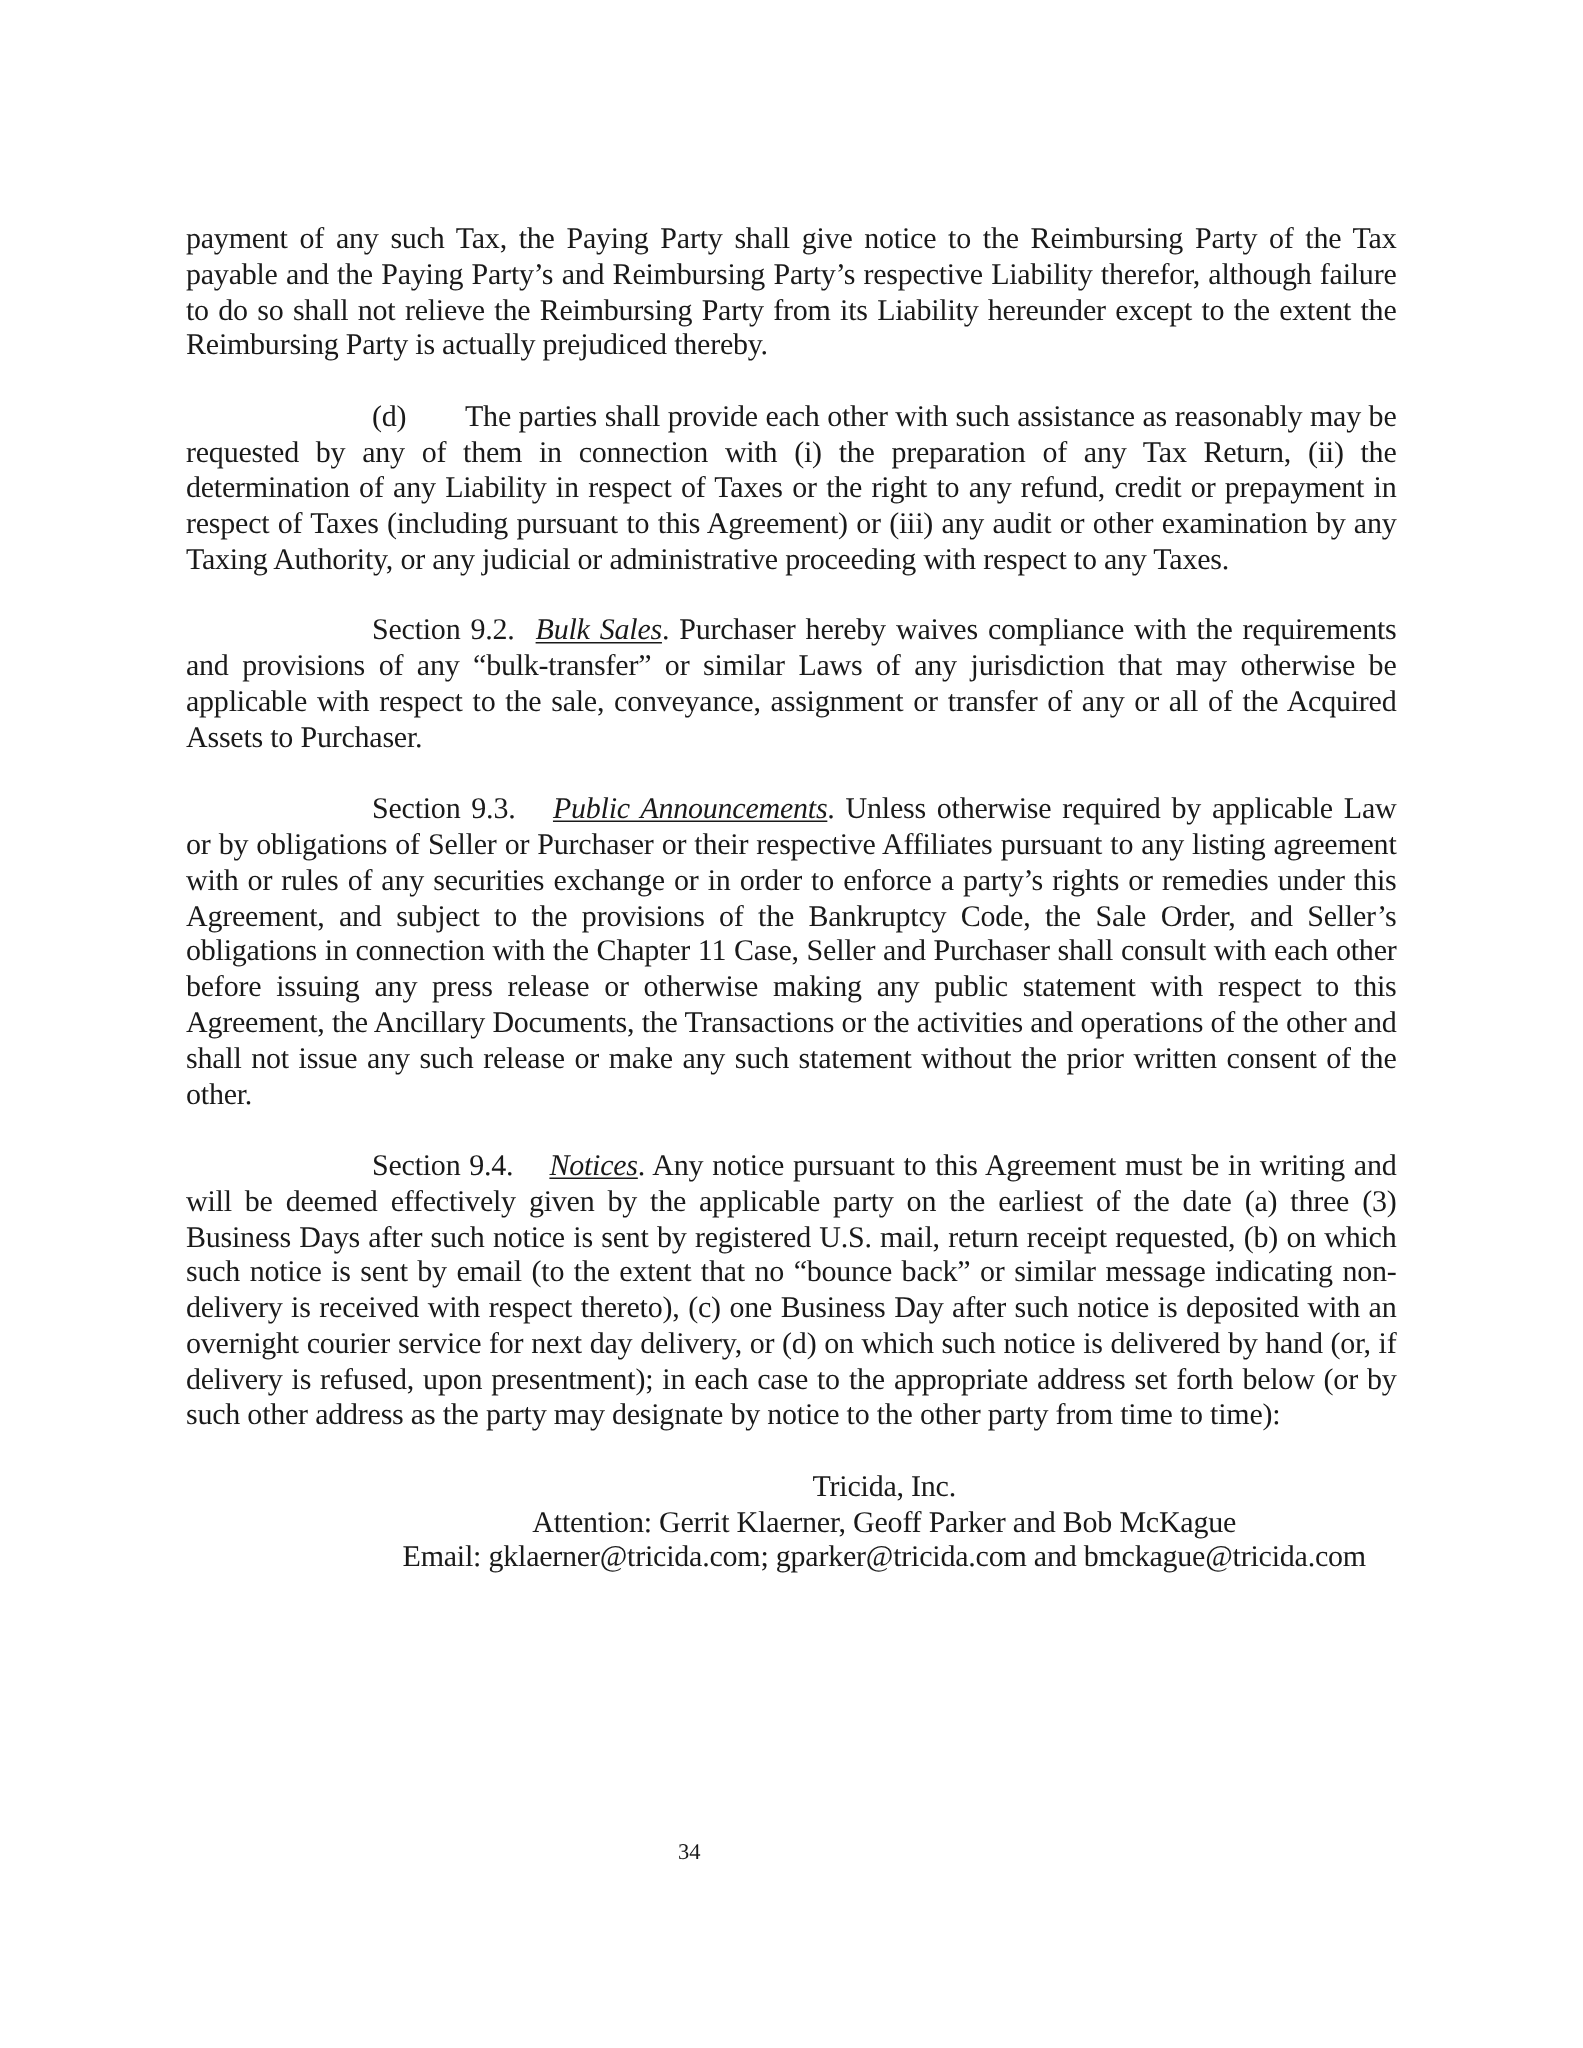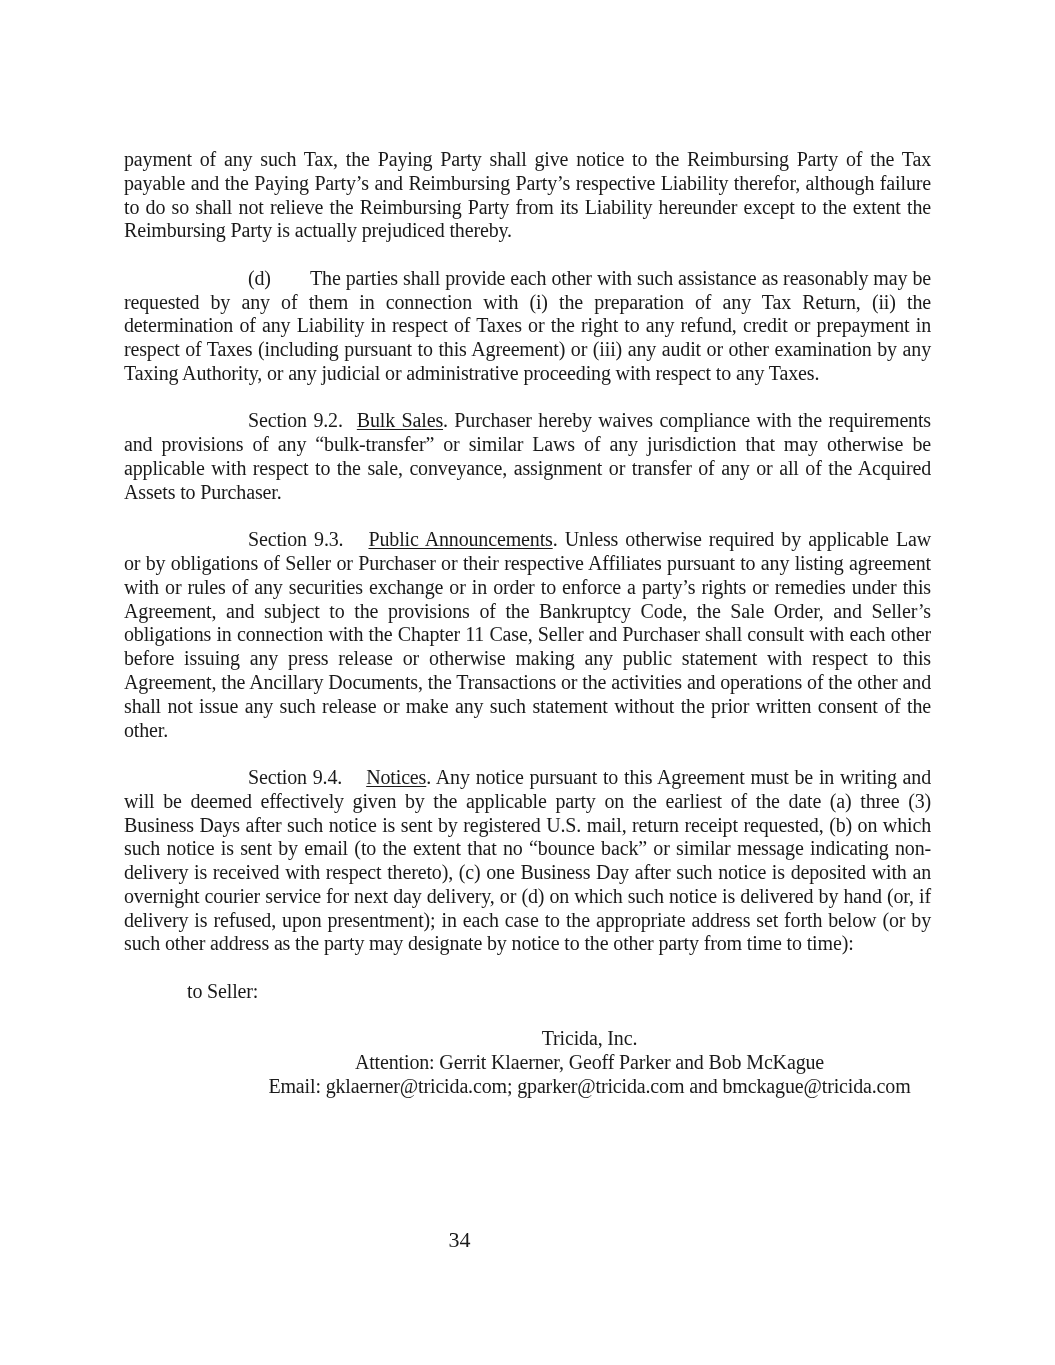--- a/index.html
+++ b/index.html
@@ -4,49 +4,48 @@
 <style>
   html, body { margin: 0; padding: 0; background: #ffffff; }
   body { width: 1055px; height: 1365px; position: relative; overflow: hidden; }
   .page {
     position: absolute; left: 124px; top: 148px; width: 807px;
     font-family: "Liberation Serif", serif; font-size: 20px; line-height: 23.8px;
     color: #1a1a1a; letter-spacing: -0.15px;
   }
   p { margin: 0; text-align: justify; text-align-last: left; }
   .gap { margin-top: 23.6px; }
-  .u { text-decoration: underline; text-underline-offset: 2px; text-decoration-thickness: 1px; }
+  .u { text-decoration: underline; text-underline-offset: 2px; text-decoration-thickness: 1px; font-style: italic; }
   .tab { display: inline-block; }
   .t-d { width: 62px; }
   .sec-label { display: inline-block; width: 124px; }
   .left { text-align: left; }
   .to-seller { margin-left: 63px; }
   .address { margin-left: 124px; text-align: left; }
   .address div { line-height: 23.8px; text-align: center; }
   .page-num {
     position: absolute; left: 0; width: 919px; top: 1227px; text-align: center;
-    font-family: "Liberation Serif", serif; font-size: 22px; color: #1a1a1a;
+    font-family: "Liberation Serif", serif; font-size: 15px; color: #1a1a1a;
   }
 </style>
 </head>
 <body>
 
 <div class="page">
 
   <p>payment of any such Tax, the Paying Party shall give notice to the Reimbursing Party of the Tax payable and the Paying Party’s and Reimbursing Party’s respective Liability therefor, although failure to do so shall not relieve the Reimbursing Party from its Liability hereunder except to the extent the Reimbursing Party is actually prejudiced thereby.</p>
 
   <p class="gap"><span class="sec-label"></span><span class="tab t-d">(d)</span><span>The parties shall provide each other with such assistance as reasonably may be requested by any of them in connection with (i) the preparation of any Tax Return, (ii) the determination of any Liability in respect of Taxes or the right to any refund, credit or prepayment in respect of Taxes (including pursuant to this Agreement) or (iii) any audit or other examination by any Taxing Authority, or any judicial or administrative proceeding with respect to any Taxes.</span></p>
 
   <p class="gap"><span class="sec-label"></span><span>Section 9.2.</span><span style="display:inline-block;width:14px"></span><span class="u">Bulk Sales</span><span>. Purchaser hereby waives compliance with the requirements and provisions of any “bulk-transfer” or similar Laws of any jurisdiction that may otherwise be applicable with respect to the sale, conveyance, assignment or transfer of any or all of the Acquired Assets to Purchaser.</span></p>
 
   <p class="gap"><span class="sec-label"></span><span>Section 9.3.</span><span style="display:inline-block;width:25px"></span><span class="u">Public Announcements</span><span>. Unless otherwise required by applicable Law or by obligations of Seller or Purchaser or their respective Affiliates pursuant to any listing agreement with or rules of any securities exchange or in order to enforce a party’s rights or remedies under this Agreement, and subject to the provisions of the Bankruptcy Code, the Sale Order, and Seller’s obligations in connection with the Chapter 11 Case, Seller and Purchaser shall consult with each other before issuing any press release or otherwise making any public statement with respect to this Agreement, the Ancillary Documents, the Transactions or the activities and operations of the other and shall not issue any such release or make any such statement without the prior written consent of the other.</span></p>
 
   <p class="gap"><span class="sec-label"></span><span>Section 9.4.</span><span style="display:inline-block;width:24px"></span><span class="u">Notices</span><span>. Any notice pursuant to this Agreement must be in writing and will be deemed effectively given by the applicable party on the earliest of the date (a) three (3) Business Days after such notice is sent by registered U.S. mail, return receipt requested, (b) on which such notice is sent by email (to the extent that no “bounce back” or similar message indicating non-delivery is received with respect thereto), (c) one Business Day after such notice is deposited with an overnight courier service for next day delivery, or (d) on which such notice is delivered by hand (or, if delivery is refused, upon presentment); in each case to the appropriate address set forth below (or by such other address as the party may designate by notice to the other party from time to time):</span></p>
 
-  <p class="gap left to-seller">to Seller:</p>
 
   <div class="gap address">
     <div>Tricida, Inc.</div>
     <div>Attention: Gerrit Klaerner, Geoff Parker and Bob McKague</div>
     <div>Email: gklaerner@tricida.com; gparker@tricida.com and bmckague@tricida.com</div>
   </div>
 
 </div>
 
 <div class="page-num">34</div>

